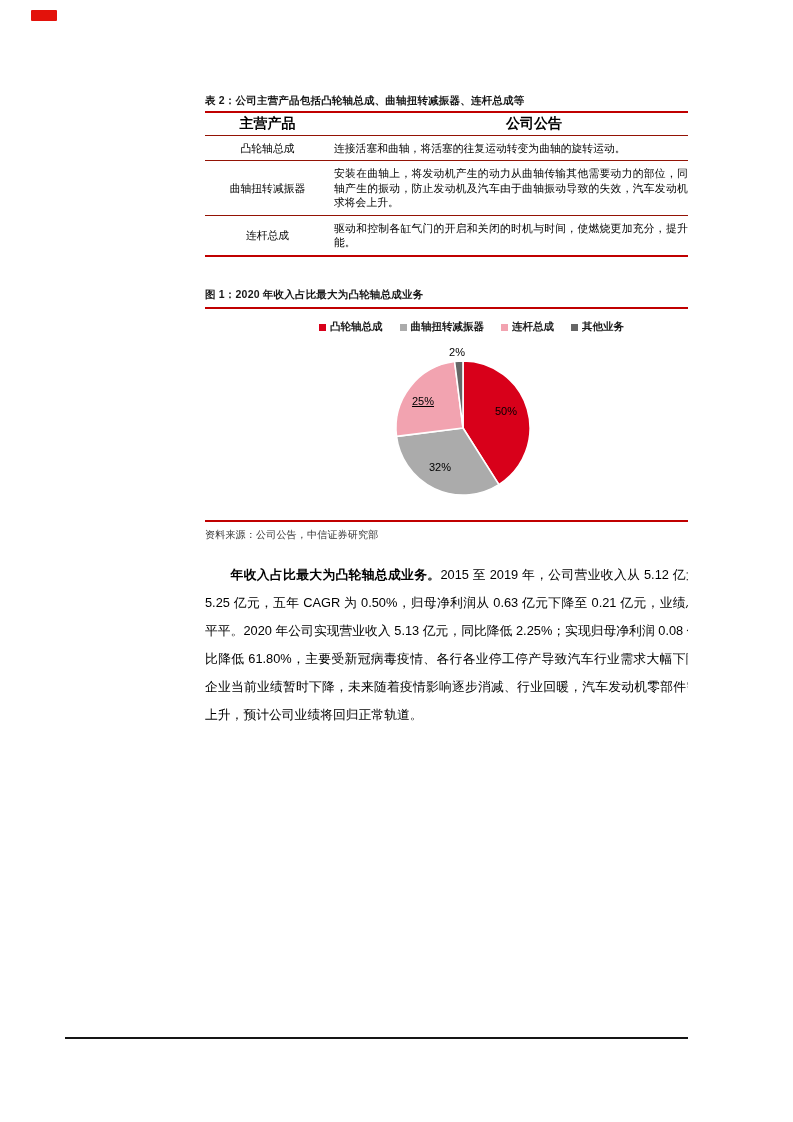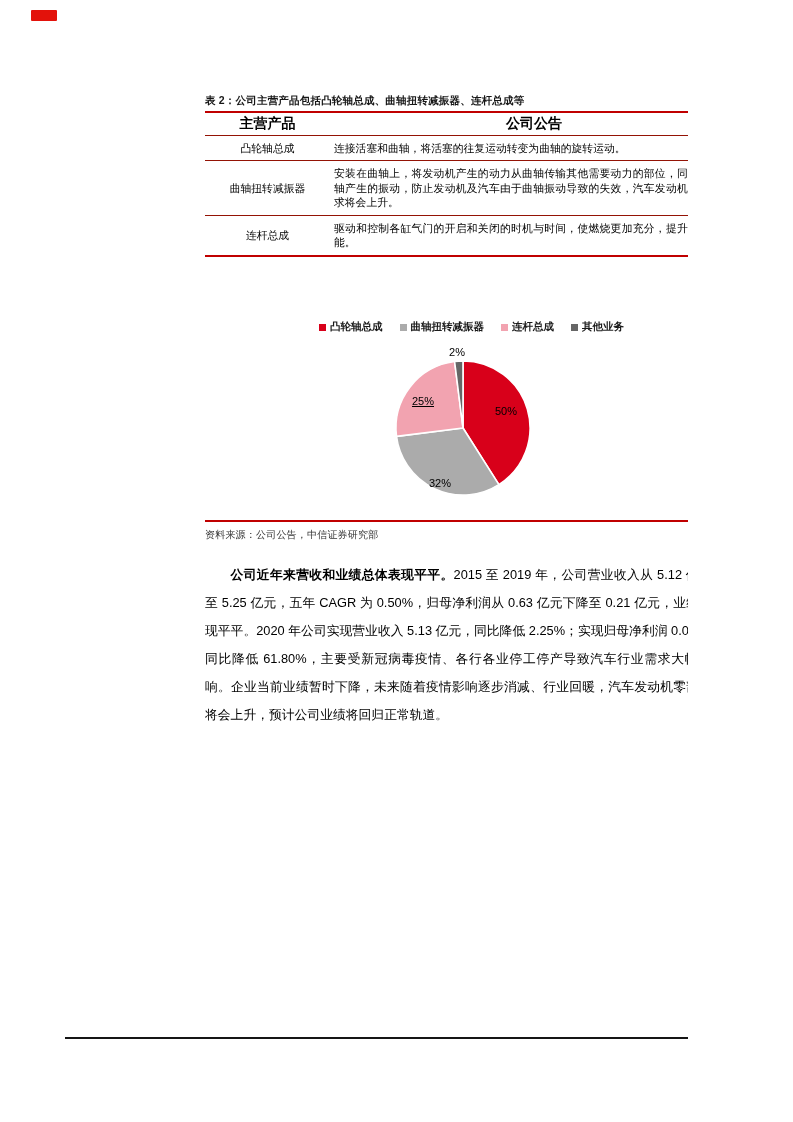--- a/index.html
+++ b/index.html
@@ -102,20 +102,21 @@
         <td class="func">安装在曲轴上，将发动机产生的动力从曲轴传输其他需要动力的部位，同时吸收曲轴产生的振动，防止发动机及汽车由于曲轴振动导致的失效，汽车发动机零部件需求将会上升。</td>
       </tr>
       <tr>
         <td class="product">连杆总成</td>
         <td class="func">驱动和控制各缸气门的开启和关闭的时机与时间，使燃烧更加充分，提升发动机性能。</td>
       </tr>
     </tbody>
   </table>
 
 
+  <div class="caption figure-caption">图 1：2020 年收入占比最大为凸轮轴总成业务</div>
 
   <div class="legend">
     <div class="legend-item">
       <span class="legend-swatch" style="background:#D8001A"></span>
       <span>凸轮轴总成</span>
     </div>
     <div class="legend-item">
       <span class="legend-swatch" style="background:#ABABAB"></span>
       <span>曲轴扭转减振器</span>
     </div>
@@ -132,26 +133,26 @@
   <div class="chart-area">
     <svg width="533" height="182" viewBox="0 0 533 182">
       <g stroke="#ffffff" stroke-width="1.6" stroke-linejoin="round">
         <path d="M258,90 L258,23 A67,67 0 0 1 293.9,146.6 Z" fill="#D8001A"></path>
         <path d="M258,90 L293.9,146.6 A67,67 0 0 1 191.5,98.4 Z" fill="#ABABAB"></path>
         <path d="M258,90 L191.5,98.4 A67,67 0 0 1 249.6,23.5 Z" fill="#F2A3B0"></path>
         <path d="M258,90 L249.6,23.5 A67,67 0 0 1 258,23 Z" fill="#666666"></path>
       </g>
     </svg>
     <span class="pie-label" style="left:301px;top:73px;">50%</span>
-    <span class="pie-label" style="left:235px;top:129px;margin-top:16px;">32%</span>
+    <span class="pie-label" style="left:235px;top:129px;">32%</span>
     <span class="pie-label" style="left:218px;top:63px;text-decoration:underline;">25%</span>
     <span class="pie-label" style="left:252px;top:14px;">2%</span>
   </div>
 
   <div class="figure-bottom-line"></div>
 
   <div class="source-note src-figure">资料来源：公司公告，中信证券研究部</div>
 
-  <p class="body-paragraph"><span class="lead">公司近年来营收和业绩总体表现平平。</span><span>2015 至 2019 年，公司营业收入从 5.12 亿元增长至 5.25 亿元，五年 CAGR 为 0.50%，归母净利润从 0.63 亿元下降至 0.21 亿元，业绩总体表现平平。2020 年公司实现营业收入 5.13 亿元，同比降低 2.25%；实现归母净利润 0.08 亿元，同比降低 61.80%，主要受新冠病毒疫情、各行各业停工停产导致汽车行业需求大幅下降影响。企业当前业绩暂时下降，未来随着疫情影响逐步消减、行业回暖，汽车发动机零部件需求将会上升，预计公司业绩将回归正常轨道。</span></p>
+  <p class="body-paragraph"><span class="lead">年收入占比最大为凸轮轴总成业务。</span><span>2015 至 2019 年，公司营业收入从 5.12 亿元增长至 5.25 亿元，五年 CAGR 为 0.50%，归母净利润从 0.63 亿元下降至 0.21 亿元，业绩总体表现平平。2020 年公司实现营业收入 5.13 亿元，同比降低 2.25%；实现归母净利润 0.08 亿元，同比降低 61.80%，主要受新冠病毒疫情、各行各业停工停产导致汽车行业需求大幅下降影响。企业当前业绩暂时下降，未来随着疫情影响逐步消减、行业回暖，汽车发动机零部件需求将会上升，预计公司业绩将回归正常轨道。</span></p>
 
   <div class="footer-line"></div>
 
 </div>
 
 </body></html>

